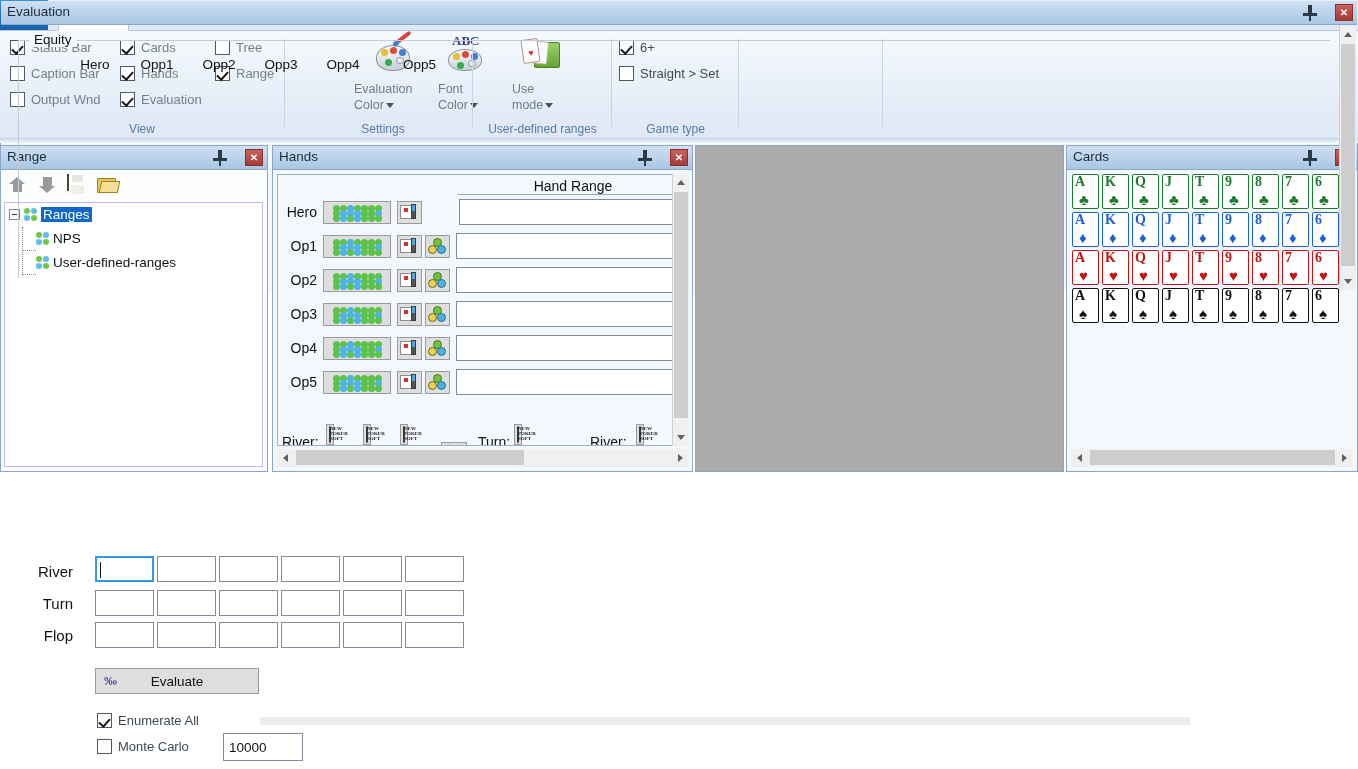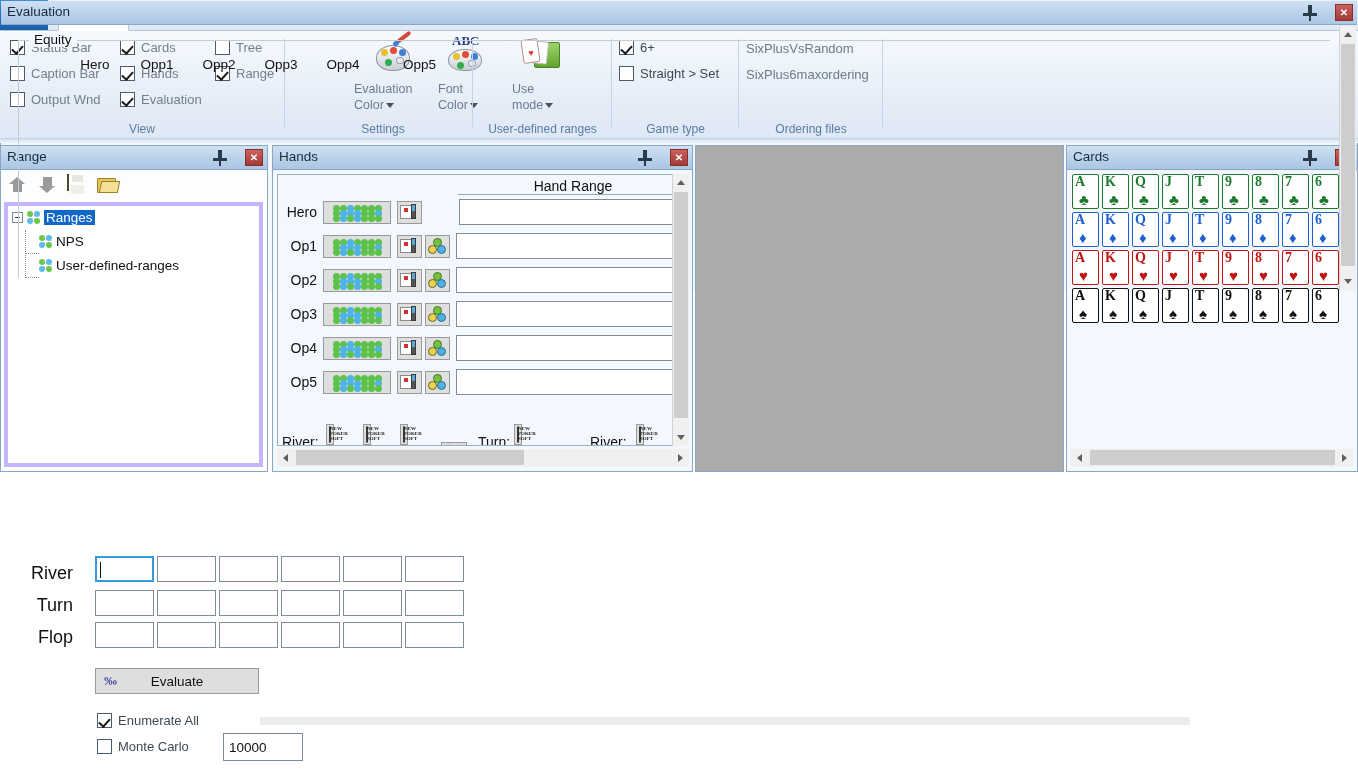--- a/index.html
+++ b/index.html
@@ -155,21 +155,21 @@
   .arr-up::after{content:"";position:absolute;left:2px;top:2px;border-left:8px solid transparent;border-right:8px solid transparent;border-bottom:7px solid #9a9a9a;}
   .arr-dn::before{content:"";position:absolute;left:6px;top:2px;width:9px;height:10px;background:#9a9a9a;}
   .arr-dn::after{content:"";position:absolute;left:2px;top:11px;border-left:8px solid transparent;border-right:8px solid transparent;border-top:7px solid #9a9a9a;}
   .save-ico{position:relative;width:20px;height:19px;background:#6f6f3c;border:1px solid #4a4a28;}
   .save-ico::before{content:"";position:absolute;left:4px;top:0;width:11px;height:7px;background:#e8e8e0;}
   .save-ico::after{content:"";position:absolute;left:3px;top:10px;width:13px;height:9px;background:#efefe6;}
   .open-ico{position:relative;width:22px;height:18px;}
   .open-ico::before{content:"";position:absolute;left:0;top:3px;width:17px;height:13px;background:#e8c75a;border:1px solid #9b8128;border-radius:1px 1px 0 0;}
   .open-ico::after{content:"";position:absolute;left:3px;top:6px;width:17px;height:10px;background:#f3df95;border:1px solid #9b8128;transform:skewX(-12deg);}
 
-  .tree-box{position:absolute;left:3px;top:56px;width:259px;height:265px;background:#fff;border:4px solid #c4b5fd;overflow:hidden;}
+  .tree-box{position:absolute;left:3px;top:56px;width:259px;height:265px;background:#fff;border:1px solid #c4b5fd;overflow:hidden;}
   .tnode{position:absolute;display:flex;align-items:center;gap:4px;cursor:pointer;font-size:13.5px;color:#111;white-space:nowrap;}
   .expander{width:11px;height:11px;border:1px solid #7b8b9b;background:#fff;position:relative;flex:none;cursor:pointer;}
   .expander::before{content:"";position:absolute;left:2px;top:4px;width:5px;height:1px;background:#333;}
   .tico{width:13px;height:13px;position:relative;flex:none;}
   .tico b{position:absolute;display:block;width:6px;height:6px;border-radius:50%;}
   .tico b.g1{left:0;top:0;background:#6fc84a;}
   .tico b.g2{left:7px;top:0;background:#5fbbe8;}
   .tico b.g3{left:0px;top:7px;background:#5fbbe8;}
   .tico b.g4{left:7px;top:7px;background:#6fc84a;}
   .tlabel.sel{background:#1268c9;color:#fff;padding:0 2px;}
@@ -233,21 +233,21 @@
   .pcard .rk{position:absolute;left:2px;top:-1px;font-size:14px;font-weight:bold;font-family:"Liberation Serif",serif;line-height:15px;}
   .pcard .su{position:absolute;left:6px;bottom:1px;font-size:15px;line-height:15px;}
   .cards-hsb{position:absolute;left:4px;bottom:4px;width:282px;height:18px;}
 
   
   #eval-panel{left:0;top:477px;width:1358px;height:292px;background:#f2f8fe;border:1px solid #8ba7c6;border-bottom:none;}
   .eval-cap{height:24px;background:linear-gradient(to bottom,#cfe0f2 0%,#a9c6e4 100%);border-bottom:1px solid #8ba7c6;position:relative;}
   .eq-group{position:absolute;left:18px;top:40px;width:1312px;height:238px;border:1px solid #c3cbd3;border-right:none;border-bottom:none;}
   .eq-legend{position:absolute;left:10px;top:-9px;background:#f2f8fe;padding:0 5px;font-size:13.5px;color:#111;}
   .colhdr{position:absolute;top:57px;font-size:13.5px;color:#111;text-align:center;width:62px;}
-  .rowlbl{position:absolute;left:18px;font-size:18px;color:#111;width:55px;text-align:right;}
+  .rowlbl{position:absolute;left:18px;font-size:15px;color:#111;width:55px;text-align:right;}
   .efield{position:absolute;width:59px;height:26px;background:#fff;border:1px solid #7f8c99;}
   .efield.focused{border:2px solid #3399e0;}
   .efield.focused::after{content:"";position:absolute;left:3px;top:4px;width:1px;height:16px;background:#111;}
   .evalbtn{
     position:absolute;left:95px;top:668px;width:164px;height:26px;background:#dedede;border:1px solid #9a9a9a;
     display:flex;align-items:center;cursor:pointer;
   }
   .pct-ico{position:absolute;left:8px;font-size:13px;font-weight:bold;color:#4a4aa0;font-family:"Liberation Serif",serif;}
   .evalbtn .lb{width:100%;text-align:center;font-size:13.5px;color:#111;}
   .slider-track{position:absolute;left:260px;top:717px;width:930px;height:8px;background:#ededed;}
@@ -379,25 +379,20 @@
         <span class="cblabel dark">6+</span>
       </div>
       <div class="cbrow" style="left:6px;top:35px;">
         <span class="cbox"></span>
         <span class="cblabel dark">Straight &gt; Set</span>
       </div>
       <div class="gtitle" style="left:0;width:125px;">Game type</div>
     </div>
     <div class="gsep" style="left:738px;"></div>
 
-    <div class="rgroup" style="left:740px;width:142px;">
-      <div class="ordfile" style="left:6px;top:10px;">SixPlusVsRandom</div>
-      <div class="ordfile" style="left:6px;top:36px;">SixPlus6maxordering</div>
-      <div class="gtitle" style="left:0;width:142px;">Ordering files</div>
-    </div>
     <div class="gsep" style="left:882px;"></div>
   </div>
   <div class="ribbon-bottomline"></div>
 
   <div class="panel" id="range-panel">
     <div class="panel-cap">
       <span class="t">Range</span>
       <span class="pin" style="right:40px;">
           <i></i>
         </span>

